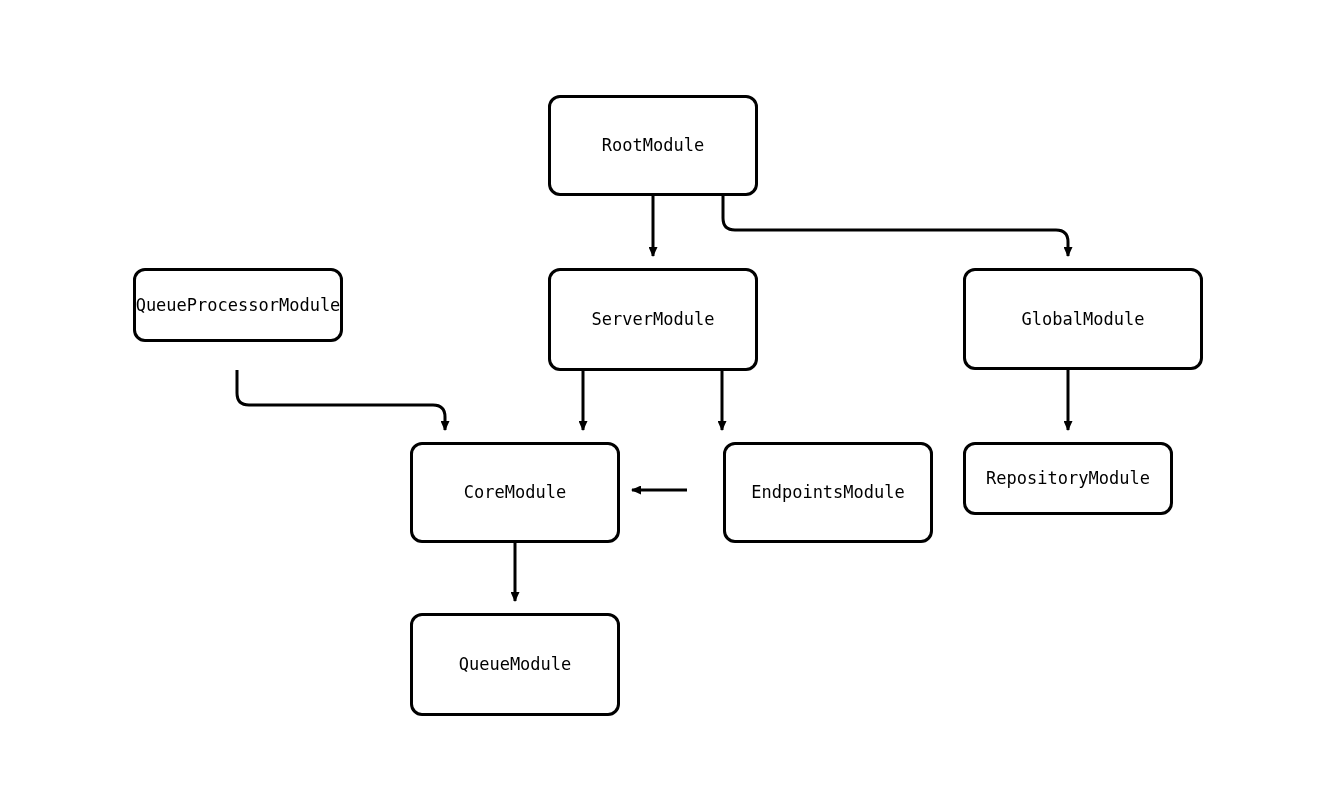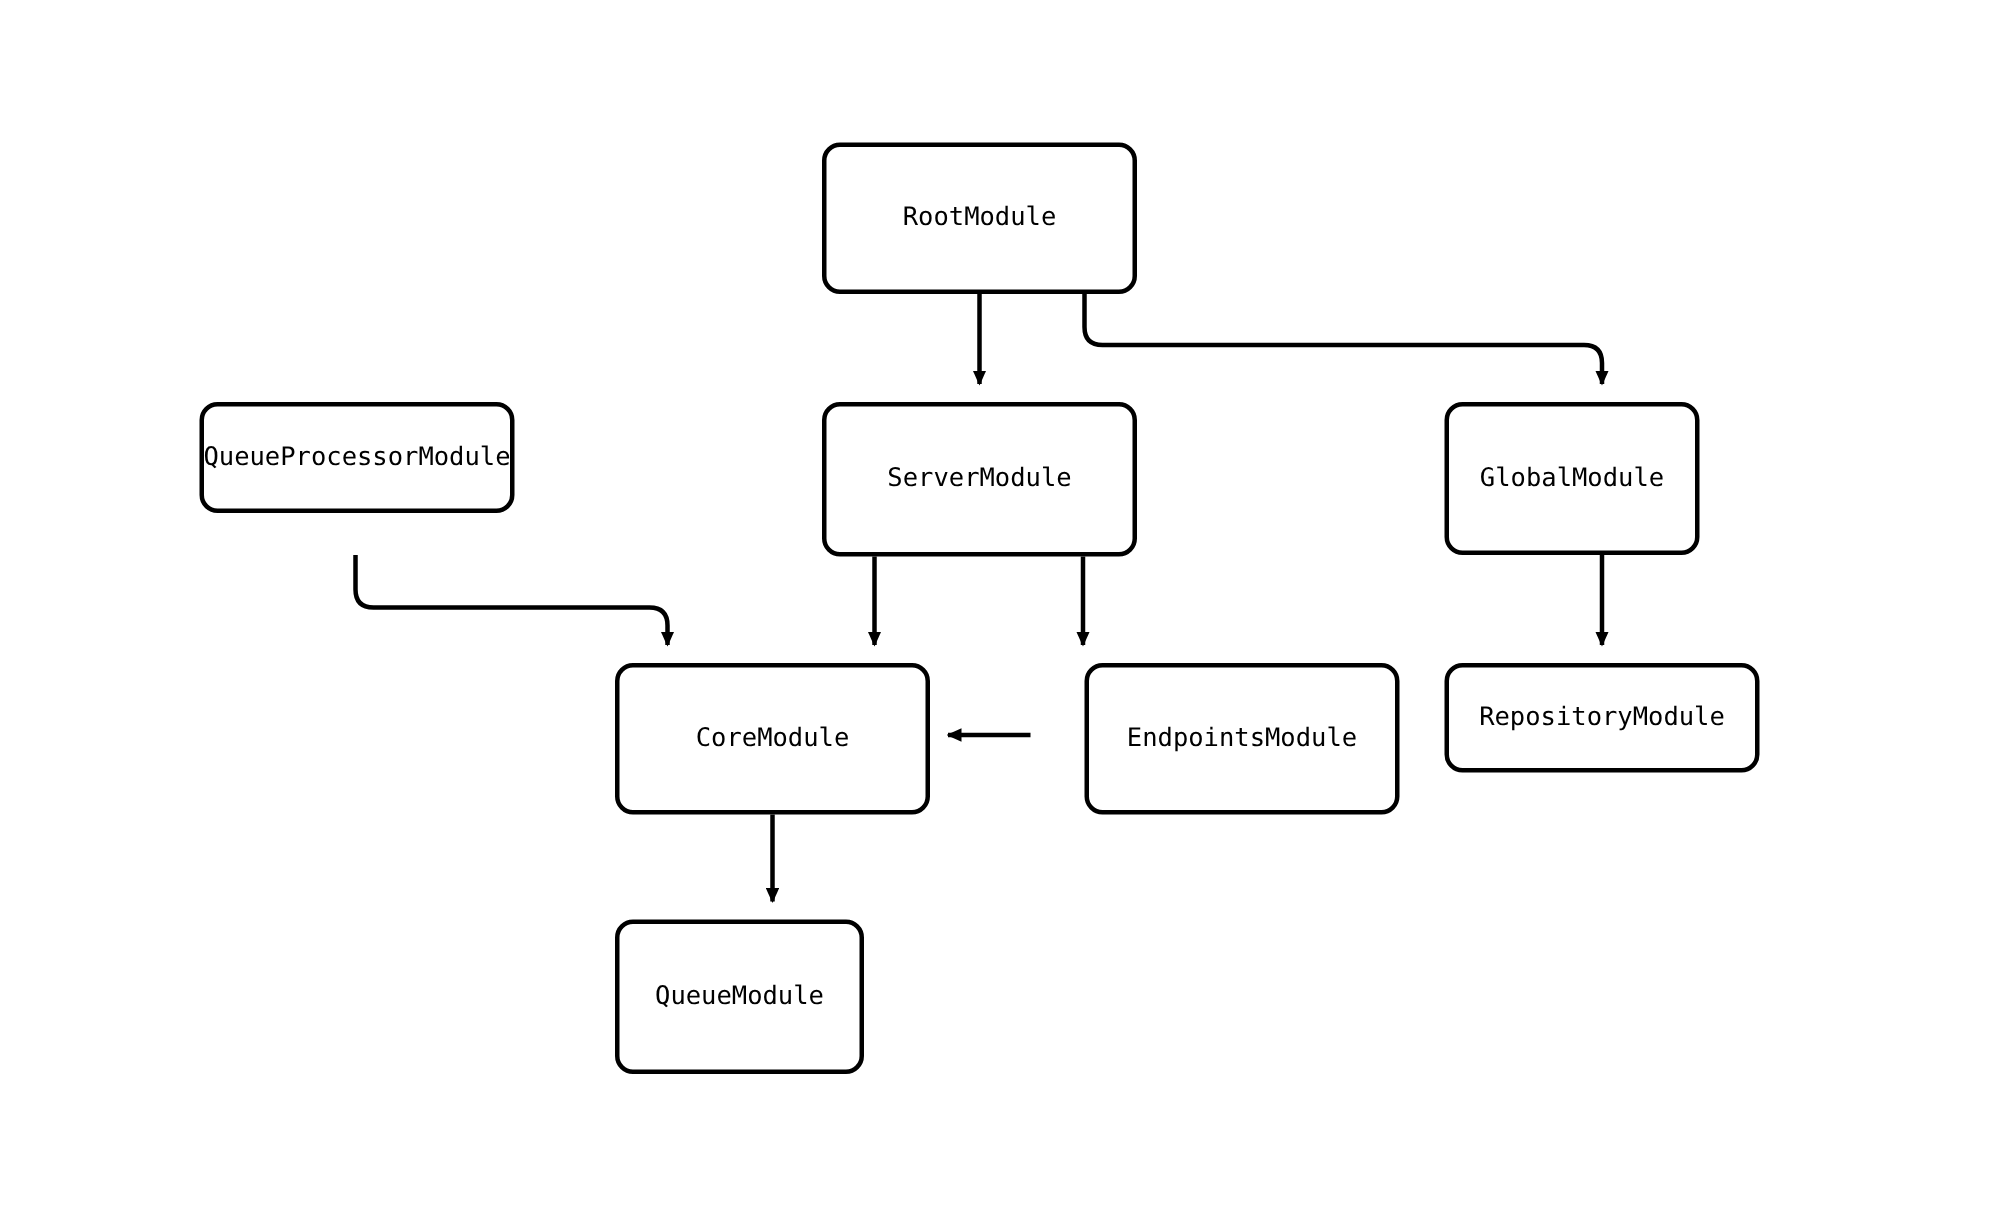--- a/index.html
+++ b/index.html
@@ -79,38 +79,38 @@
   <div class="node" style="left: 133px; top: 268px; width: 210px; height: 74px;">
     <span class="node-line">QueueProcessor</span>
     <span class="node-line">Module</span>
   </div>
 
   <div class="node" style="left: 548px; top: 268px; width: 210px; height: 103px;">
     <span class="node-line">Server</span>
     <span class="node-line">Module</span>
   </div>
 
-  <div class="node" style="left: 963px; top: 268px; width: 170px; height: 102px;">
+  <div class="node" style="left: 963px; top: 268px; width: 240px; height: 102px;">
     <span class="node-line">Global</span>
     <span class="node-line">Module</span>
   </div>
 
   <div class="node" style="left: 410px; top: 442px; width: 210px; height: 101px;">
     <span class="node-line">Core</span>
     <span class="node-line">Module</span>
   </div>
 
   <div class="node" style="left: 687px; top: 442px; width: 210px; height: 101px; margin-left: 36px;">
     <span class="node-line">Endpoints</span>
     <span class="node-line">Module</span>
   </div>
 
   <div class="node" style="left: 963px; top: 442px; width: 210px; height: 73px;">
     <span class="node-line">Repository</span>
     <span class="node-line">Module</span>
   </div>
 
-  <div class="node" style="left: 410px; top: 613px; width: 166px; height: 103px;">
+  <div class="node" style="left: 410px; top: 613px; width: 210px; height: 103px;">
     <span class="node-line">Queue</span>
     <span class="node-line">Module</span>
   </div>
 
 </div>
 
 </body></html>

